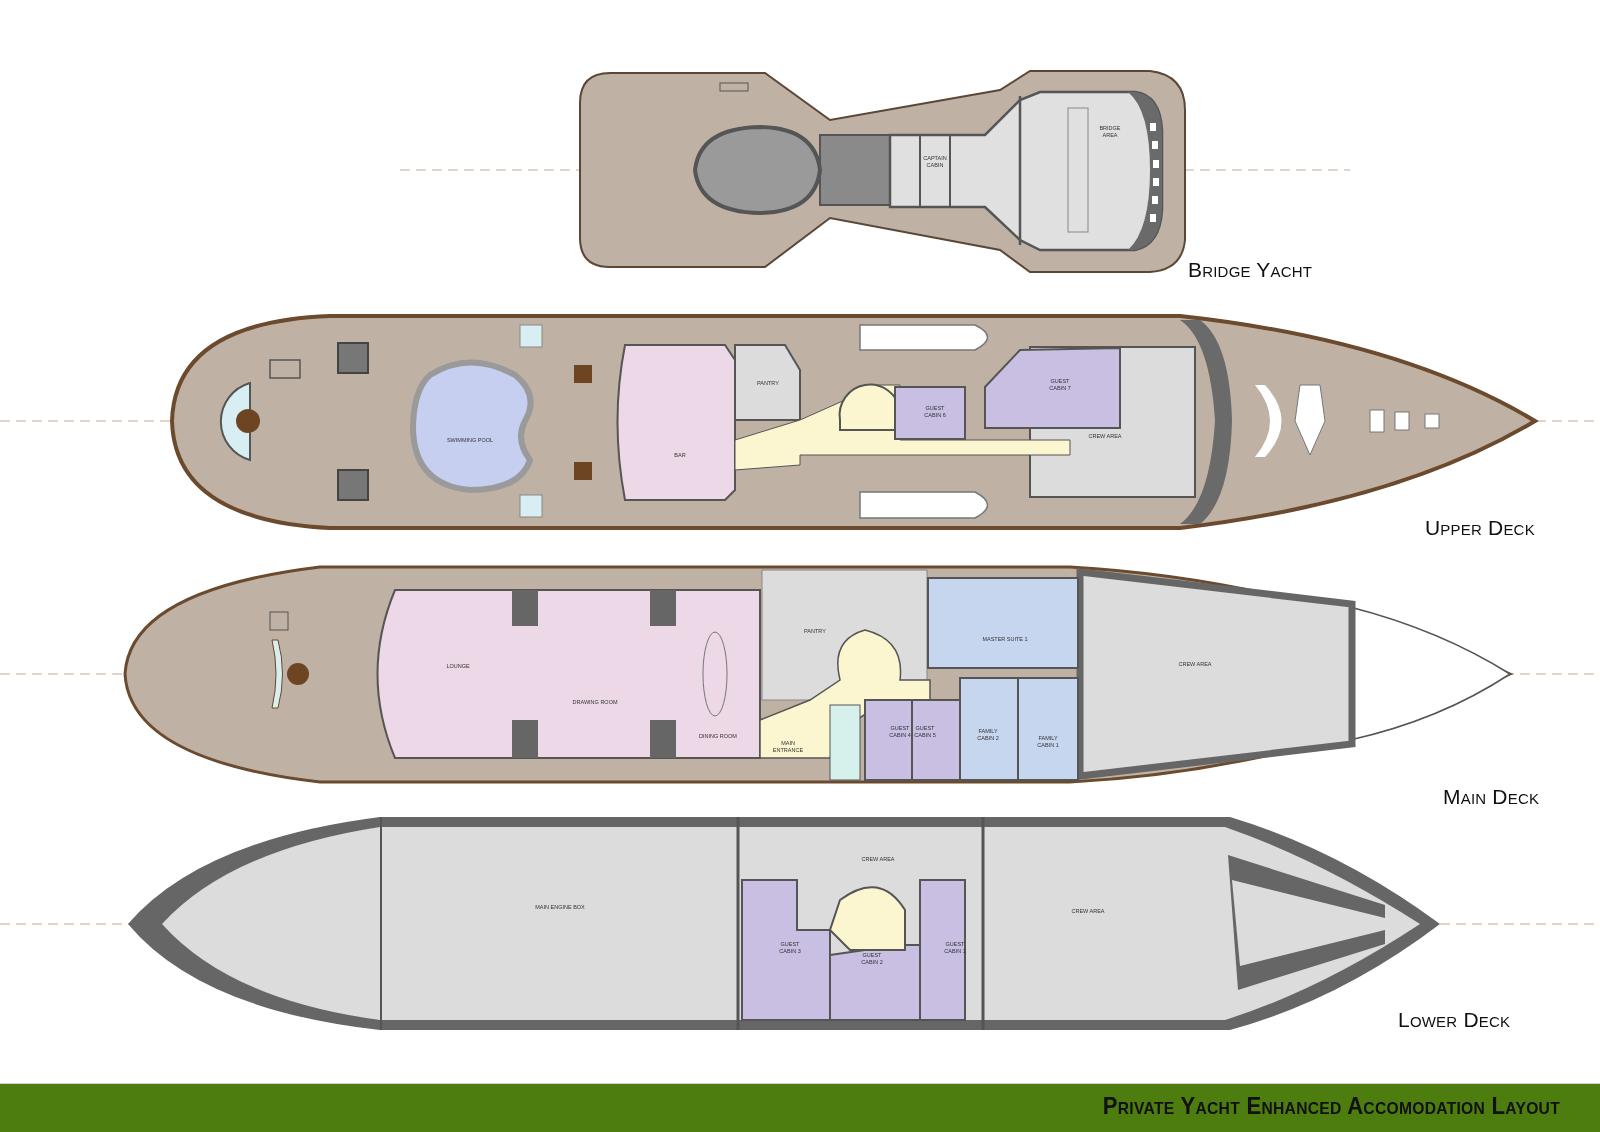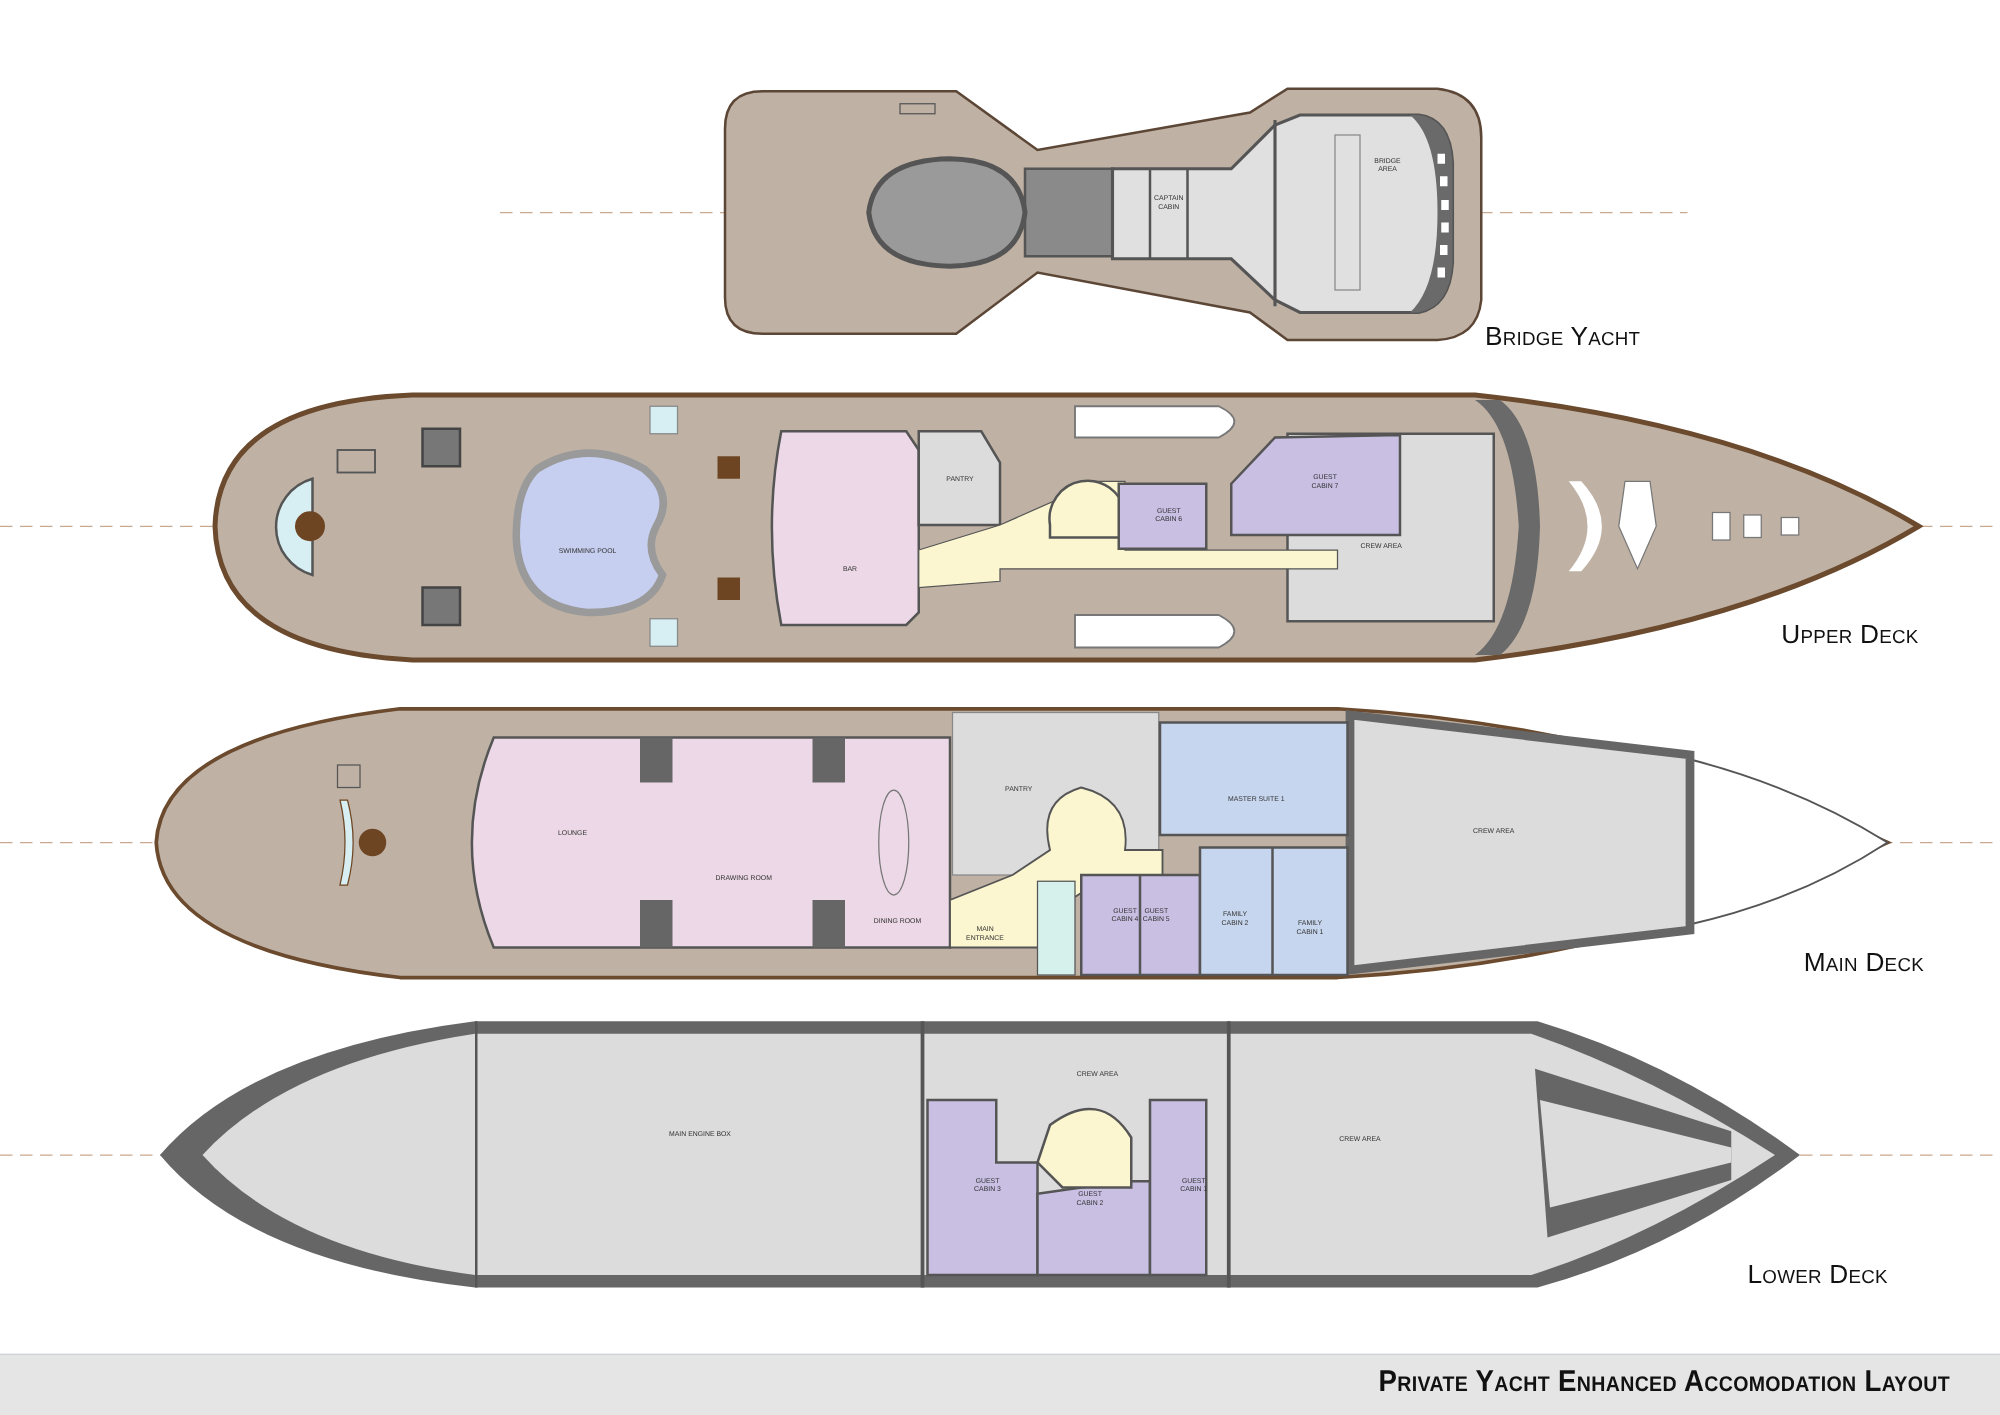--- a/index.html
+++ b/index.html
@@ -1,19 +1,19 @@
 <!DOCTYPE html>
 <html><head>
 <meta charset="utf-8">
 <style>
   html,body{margin:0;padding:0;background:#ffffff;}
   body{width:1600px;height:1132px;position:relative;overflow:hidden;font-family:"Liberation Sans",sans-serif;}
   svg.plan{position:absolute;left:0;top:0;}
   .deck-label{position:absolute;font-family:"Liberation Sans",sans-serif;font-size:21px;color:#111;letter-spacing:0.2px;font-variant:small-caps;white-space:nowrap;}
-  .footer{position:absolute;left:0;top:1083px;width:1600px;height:49px;background:#e5e5e5;border-top:1px solid #cfd2da;}
+  .footer{position:absolute;left:0;top:1083px;width:1600px;height:49px;background:#4d7c0f;border-top:1px solid #cfd2da;}
   .footer-title{position:absolute;right:40px;top:8px;font-family:"Liberation Sans",sans-serif;font-weight:bold;font-size:24px;color:#111;font-variant:small-caps;letter-spacing:0.3px;white-space:nowrap;transform:scaleX(0.92);transform-origin:right center;}
   .room-label{font-family:"Liberation Sans",sans-serif;font-size:5.5px;fill:#333;text-anchor:middle;}
 </style>
 </head>
 <body>
 
 <svg class="plan" width="1600" height="1132" viewBox="0 0 1600 1132">
 
   <g stroke="#c9a98f" stroke-width="1" stroke-dasharray="10,6">
     <line x1="400" y1="170" x2="1350" y2="170"></line>
@@ -159,19 +159,19 @@
     <text class="room-label" x="790" y="946">GUEST</text>
     <text class="room-label" x="790" y="953">CABIN 3</text>
     <text class="room-label" x="872" y="957">GUEST</text>
     <text class="room-label" x="872" y="964">CABIN 2</text>
     <text class="room-label" x="955" y="946">GUEST</text>
     <text class="room-label" x="955" y="953">CABIN 1</text>
   </g>
 </svg>
 
 <div class="deck-label" style="left:1188px;top:258px;">Bridge Yacht</div>
-<div class="deck-label" style="left:1425px;top:496px;">Upper Deck</div>
-<div class="deck-label" style="left:1443px;top:759px;text-align:right;">Main Deck</div>
+<div class="deck-label" style="left:1425px;top:516px;">Upper Deck</div>
+<div class="deck-label" style="left:1443px;top:785px;text-align:right;">Main Deck</div>
 <div class="deck-label" style="left:1398px;top:1008px;">Lower Deck</div>
 
 <div class="footer">
   <div class="footer-title">Private Yacht Enhanced Accomodation Layout</div>
 </div>
 
 </body></html>

